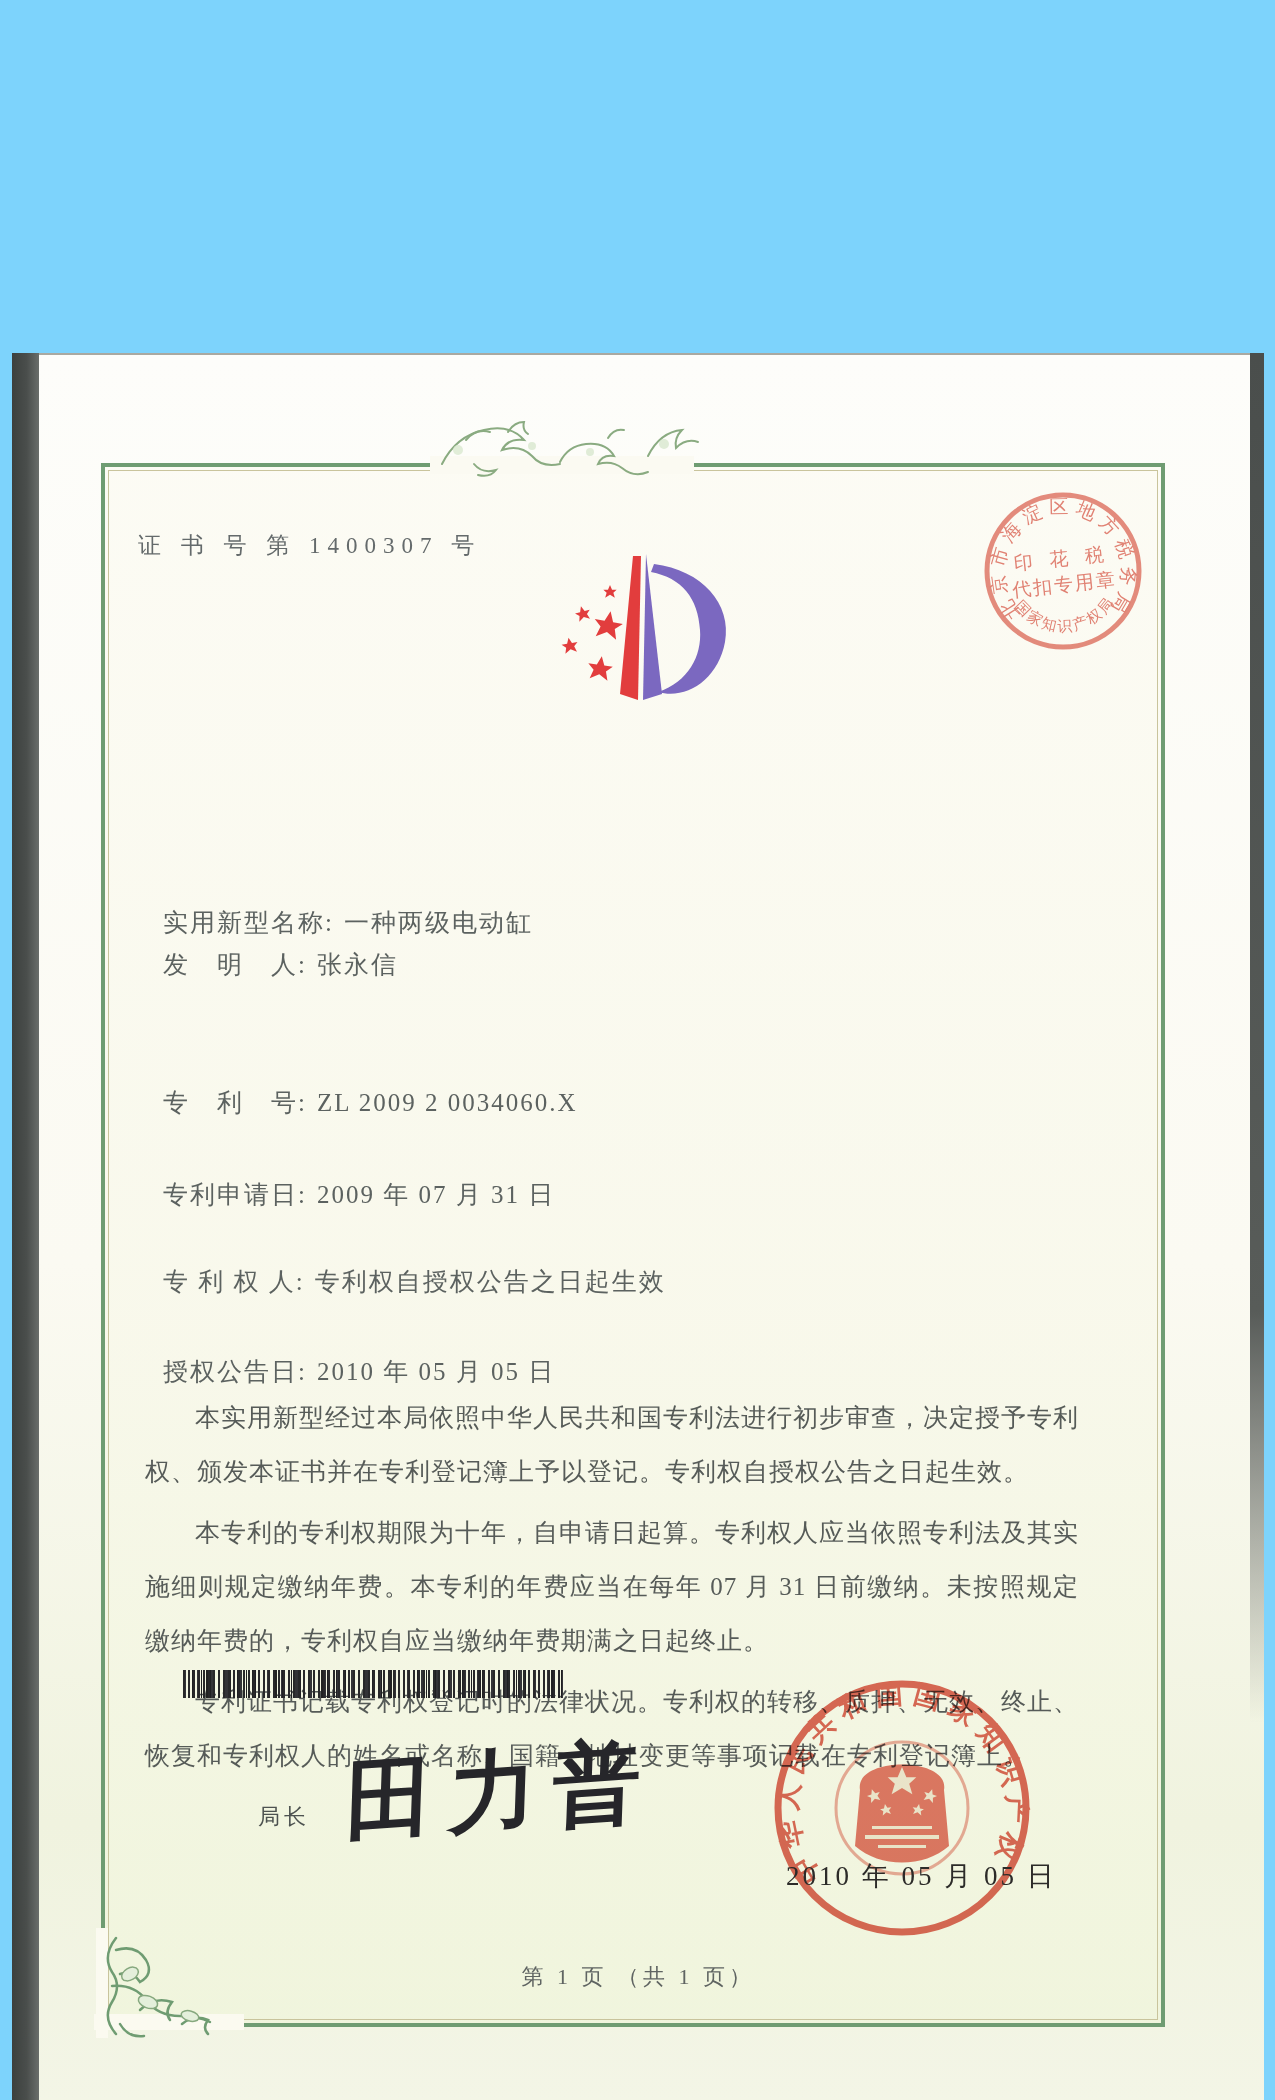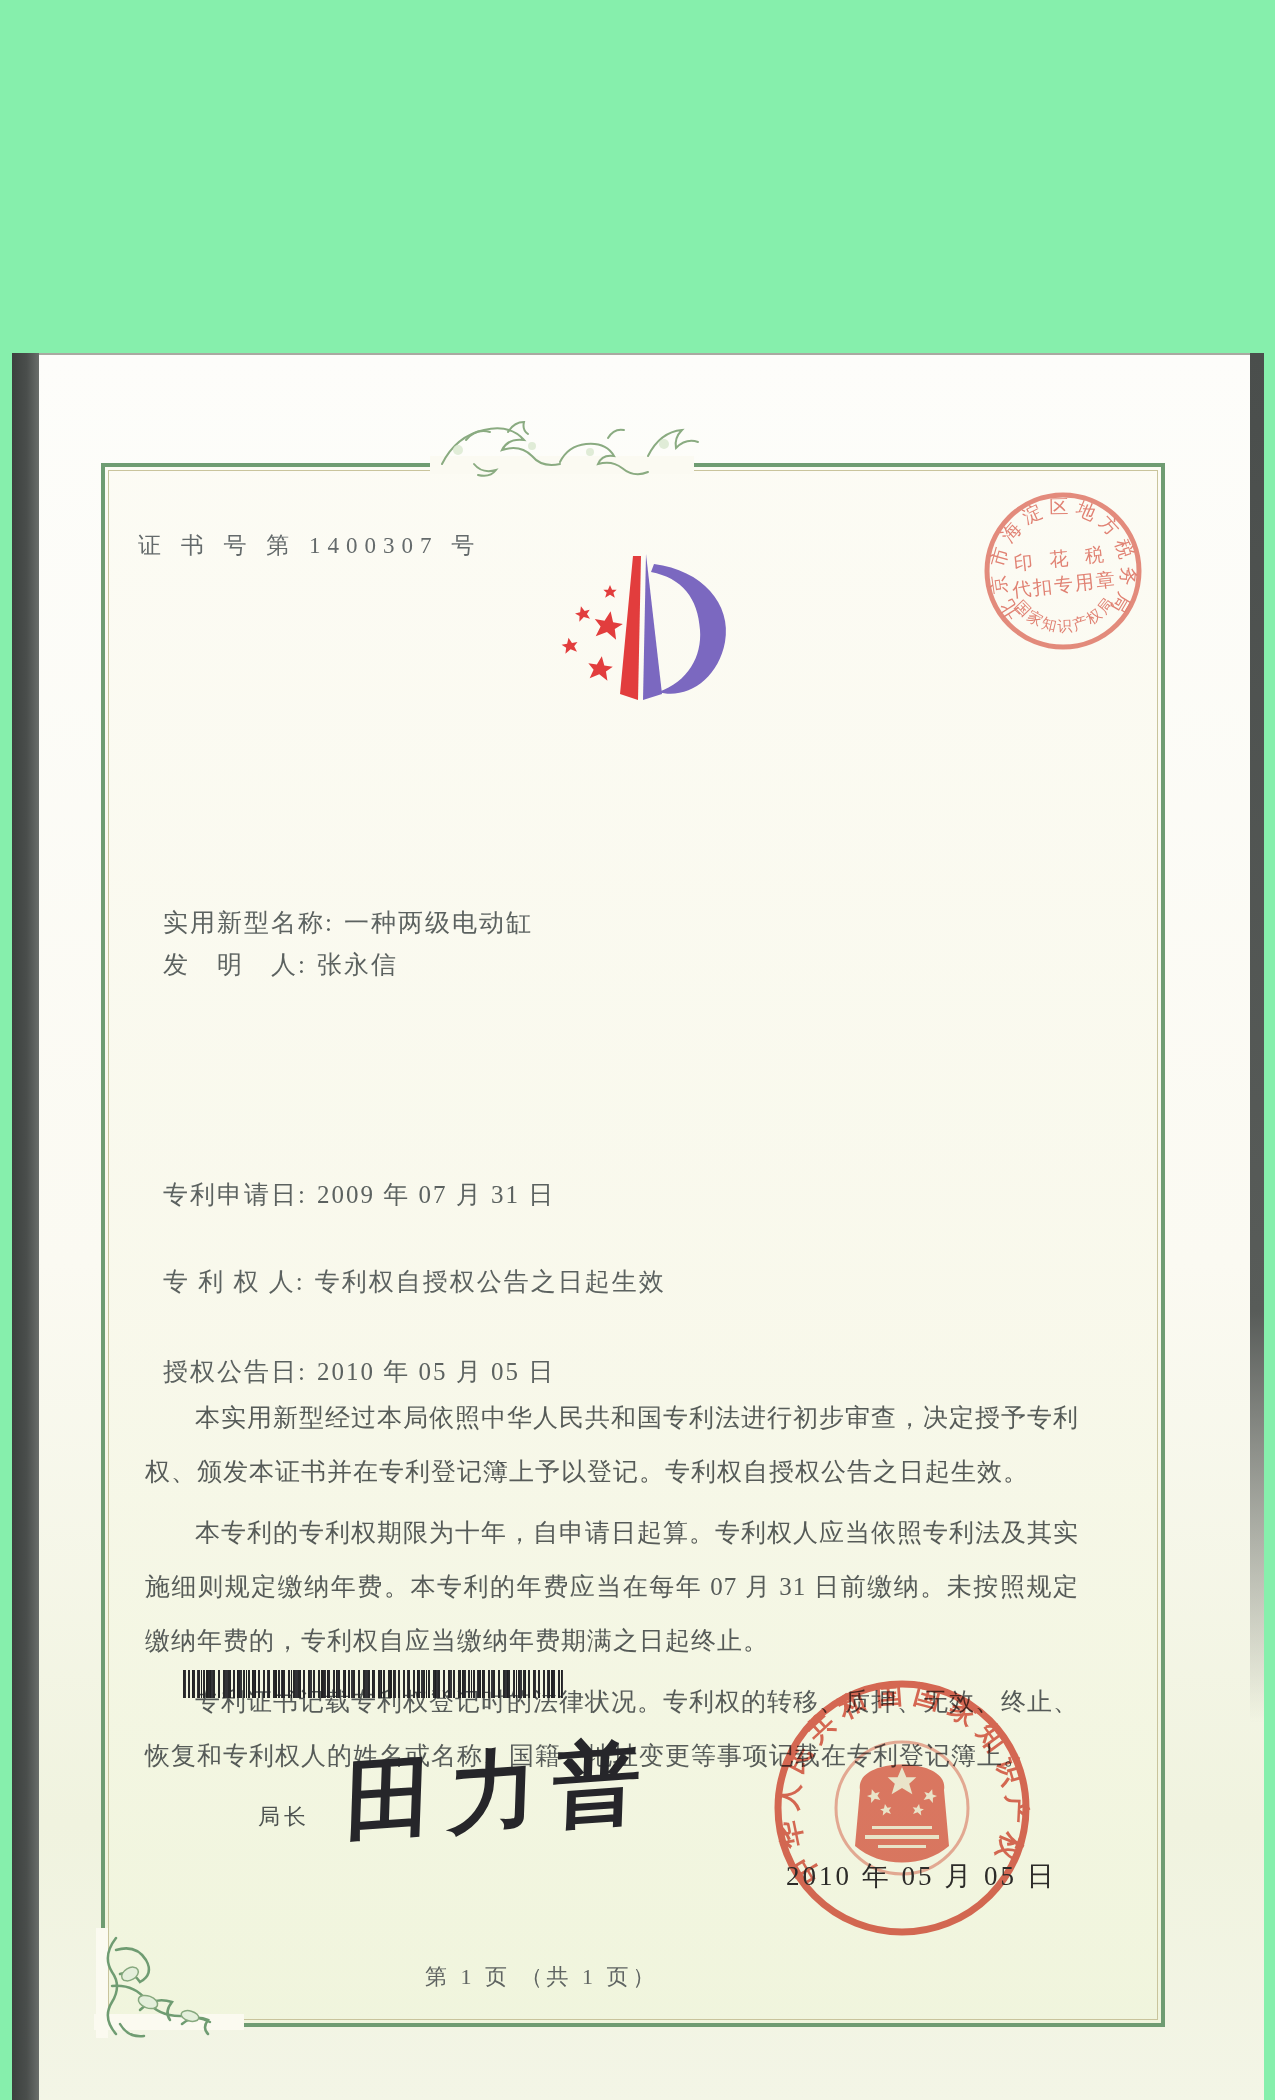--- a/index.html
+++ b/index.html
@@ -1,16 +1,16 @@
 <!DOCTYPE html>
 <html><head>
 <meta charset="utf-8">
 <style>
   html,body{margin:0;padding:0;background:#ffffff;}
-  .page{position:relative;width:1275px;height:2100px;background:#86efac;overflow:hidden;
+  .page{position:relative;width:1275px;height:2100px;background:#7dd3fc;overflow:hidden;
         font-family:"Liberation Serif","DejaVu Serif",serif;}
   .paper{position:absolute;left:12px;top:353px;width:1252px;height:1747px;
          background:linear-gradient(180deg,#fdfdfa 0%,#fbfaf2 52%,#f0f3df 84%,#f3f5e6 100%);
          border-top:2px solid #a9a9a1;}
   .spine-left{position:absolute;left:12px;top:353px;width:27px;height:1747px;
          background:linear-gradient(90deg,#3c403e 0%,#4a4e4c 55%,#6a6e6b 100%);}
   .spine-right{position:absolute;left:1250px;top:353px;width:14px;height:1370px;
          background:linear-gradient(180deg,#4a4e4c 0%,#585c59 70%,rgba(88,92,89,0) 100%);}
   .frame{position:absolute;left:101px;top:463px;width:1056px;height:1556px;
          border:4px solid #6f9c72;
@@ -31,21 +31,21 @@
            repeating-linear-gradient(90deg,#28282a 0 2px,transparent 2px 5px),
            repeating-linear-gradient(90deg,#1f1f22 0 1px,transparent 1px 9px),
            repeating-linear-gradient(90deg,#333337 0 3px,transparent 3px 14px),
            repeating-linear-gradient(90deg,#222 0 2px,transparent 2px 23px);}
   .sig-label{position:absolute;left:258px;top:1802px;font-size:22px;color:#4d5250;letter-spacing:4px;}
   .sig-name{position:absolute;left:345px;top:1732px;font-size:88px;font-weight:700;color:#26262a;
          letter-spacing:16px;transform:rotate(-4deg) skewX(-6deg);white-space:nowrap;}
   .seal{position:absolute;left:772px;top:1678px;mix-blend-mode:multiply;opacity:.92;}
   .seal-date{position:absolute;left:786px;top:1858px;font-size:27px;color:#2c2b29;letter-spacing:3px;white-space:nowrap;}
   .stamp{position:absolute;left:978px;top:486px;mix-blend-mode:multiply;opacity:.85;}
-  .footer{position:absolute;left:425px;top:1962px;width:330px;text-align:left;
+  .footer{position:absolute;left:425px;top:1962px;width:330px;text-align:right;
          font-size:22px;color:#5f6462;letter-spacing:4px;}
   .orn{position:absolute;}
   svg text{font-family:"Liberation Serif","DejaVu Serif",serif;}
 </style>
 </head>
 <body>
 
 <div class="page">
 
   <div class="paper"></div>
@@ -111,20 +111,23 @@
     </g>
   </svg>
 
 
   <div class="field" style="top:878px">
     <span class="flabel">实用新型名称:</span><span class="fvalue">一种两级电动缸</span>
   </div>
   <div class="field" style="top:920px">
     <span class="flabel">发　明　人:</span><span class="fvalue">张永信</span>
   </div>
+  <div class="field" style="top:1058px">
+    <span class="flabel">专　利　号:</span><span class="fvalue">ZL 2009 2 0034060.X</span>
+  </div>
   <div class="field" style="top:1150px">
     <span class="flabel">专利申请日:</span><span class="fvalue">2009 年 07 月 31 日</span>
   </div>
   <div class="field" style="top:1237px">
     <span class="flabel">专 利 权 人:</span><span class="fvalue">专利权自授权公告之日起生效</span>
   </div>
   <div class="field" style="top:1327px">
     <span class="flabel">授权公告日:</span><span class="fvalue">2010 年 05 月 05 日</span>
   </div>
 

